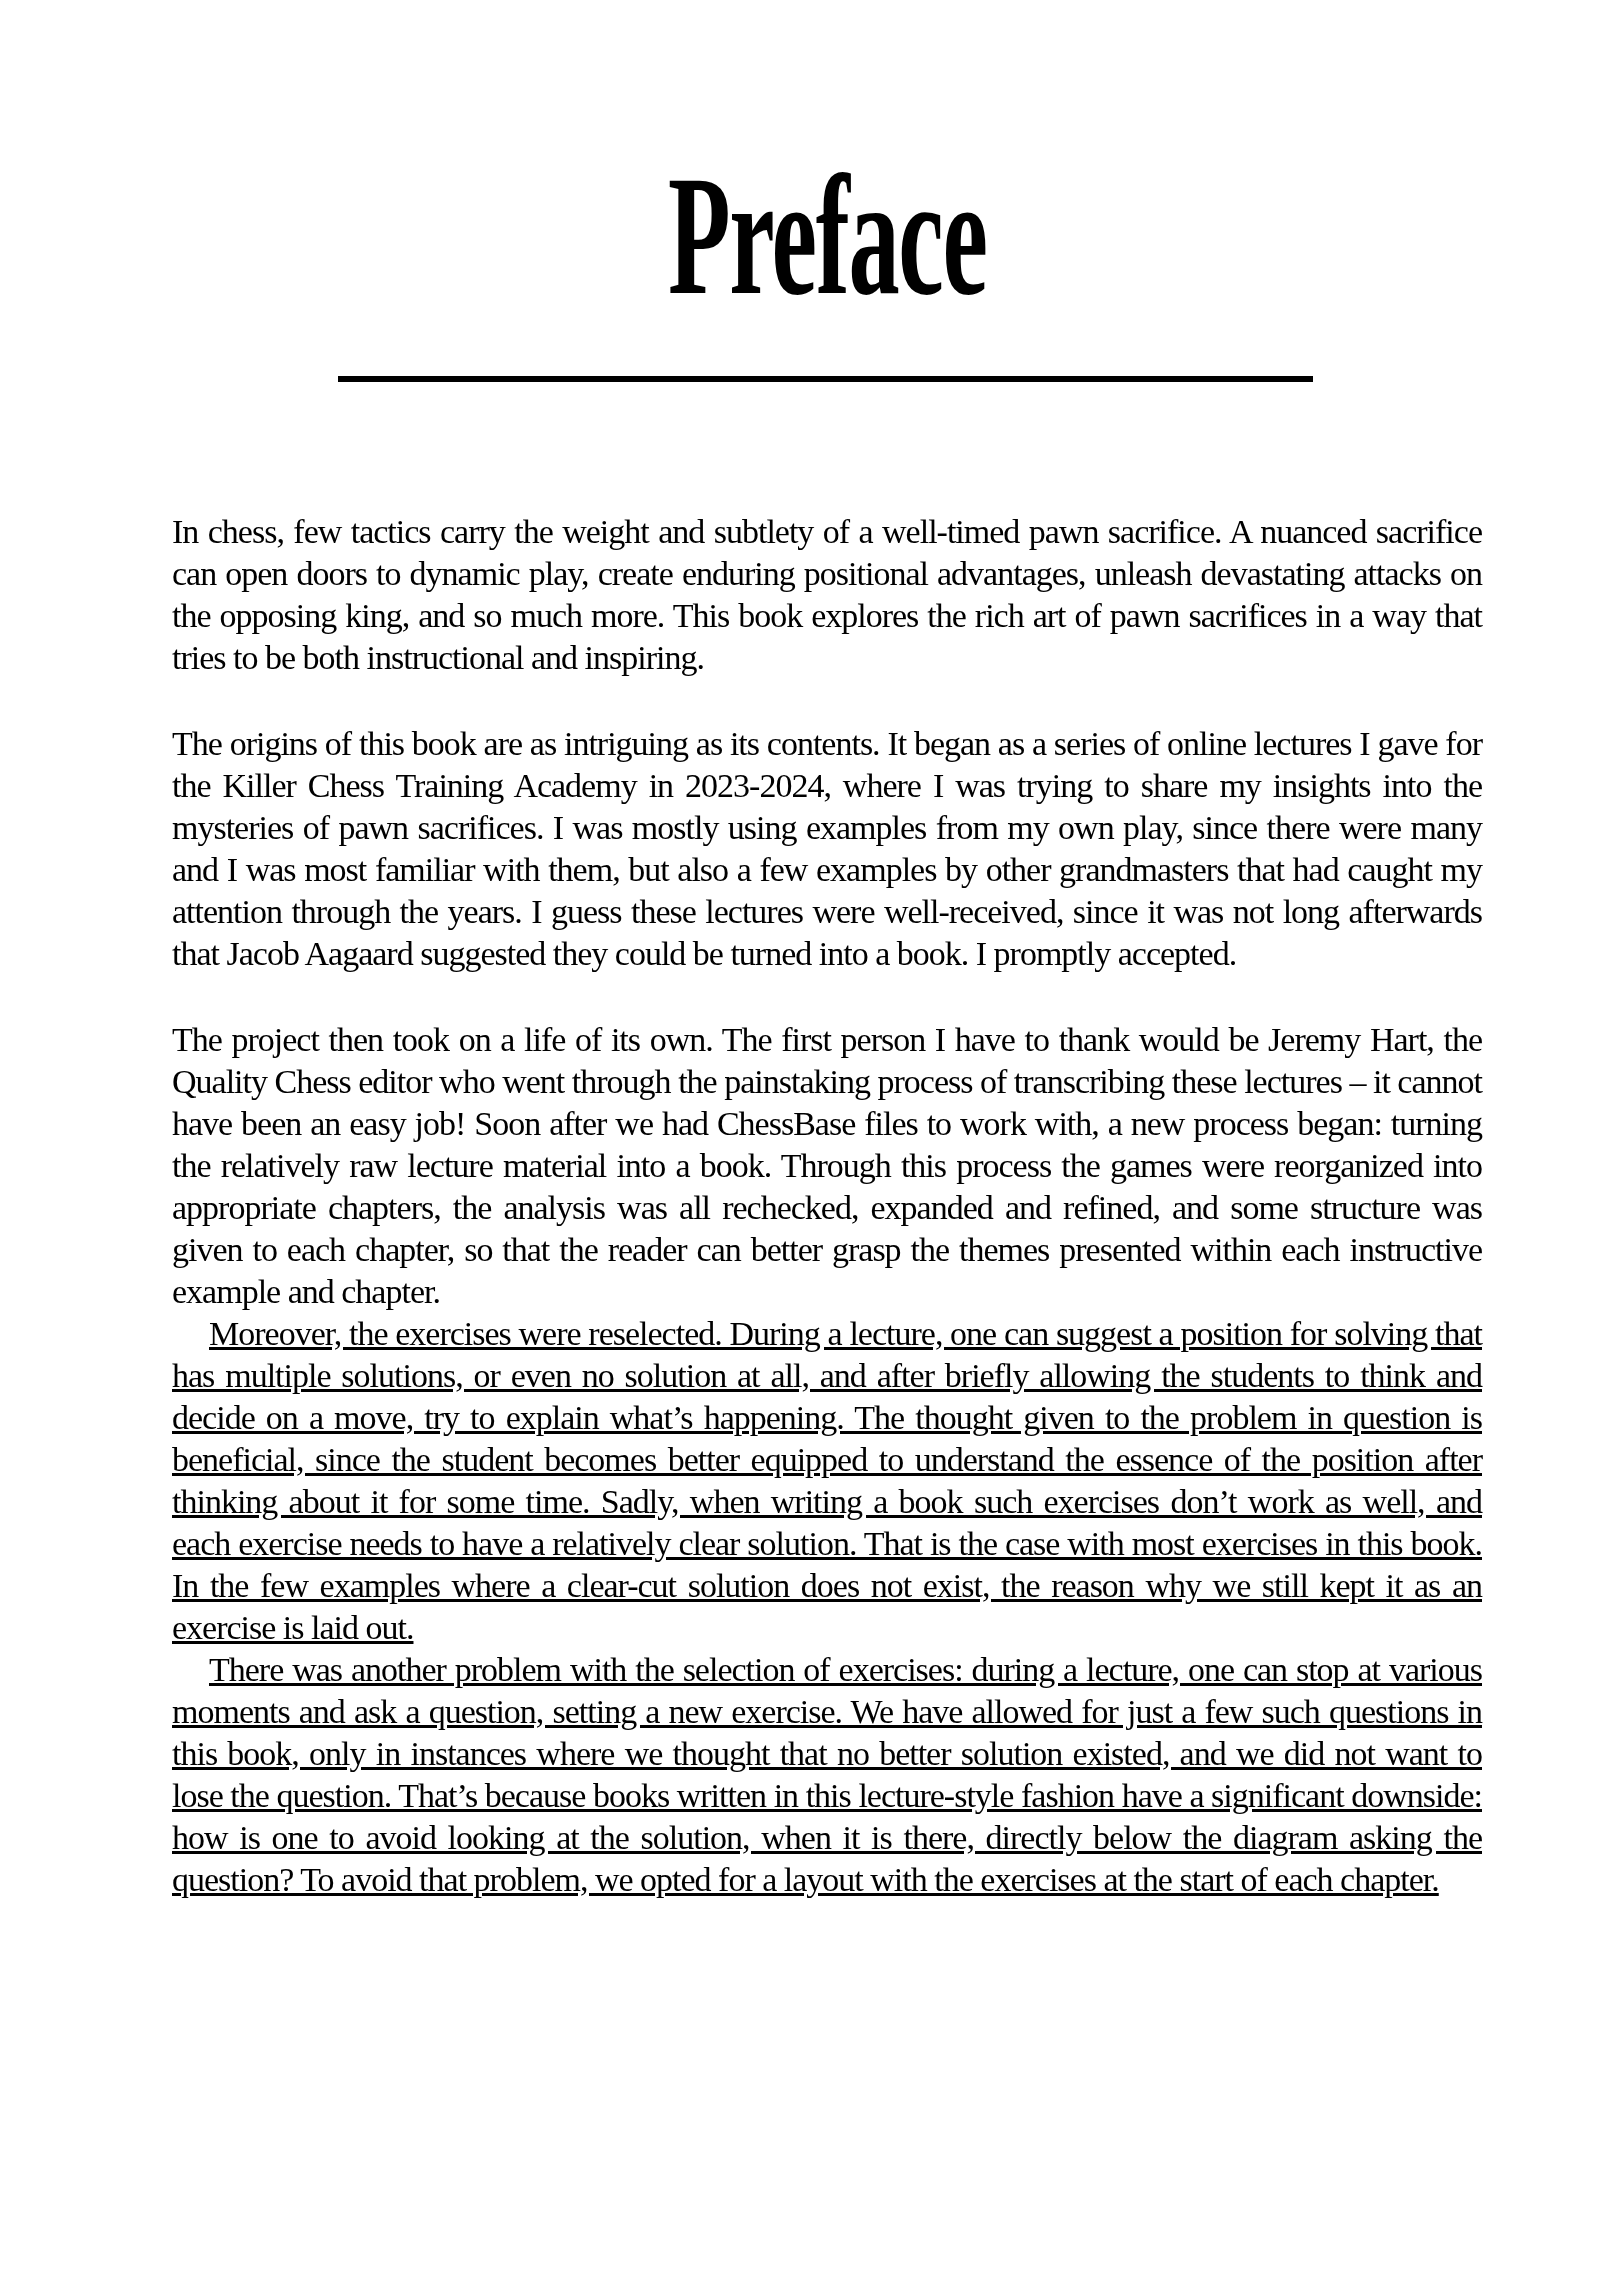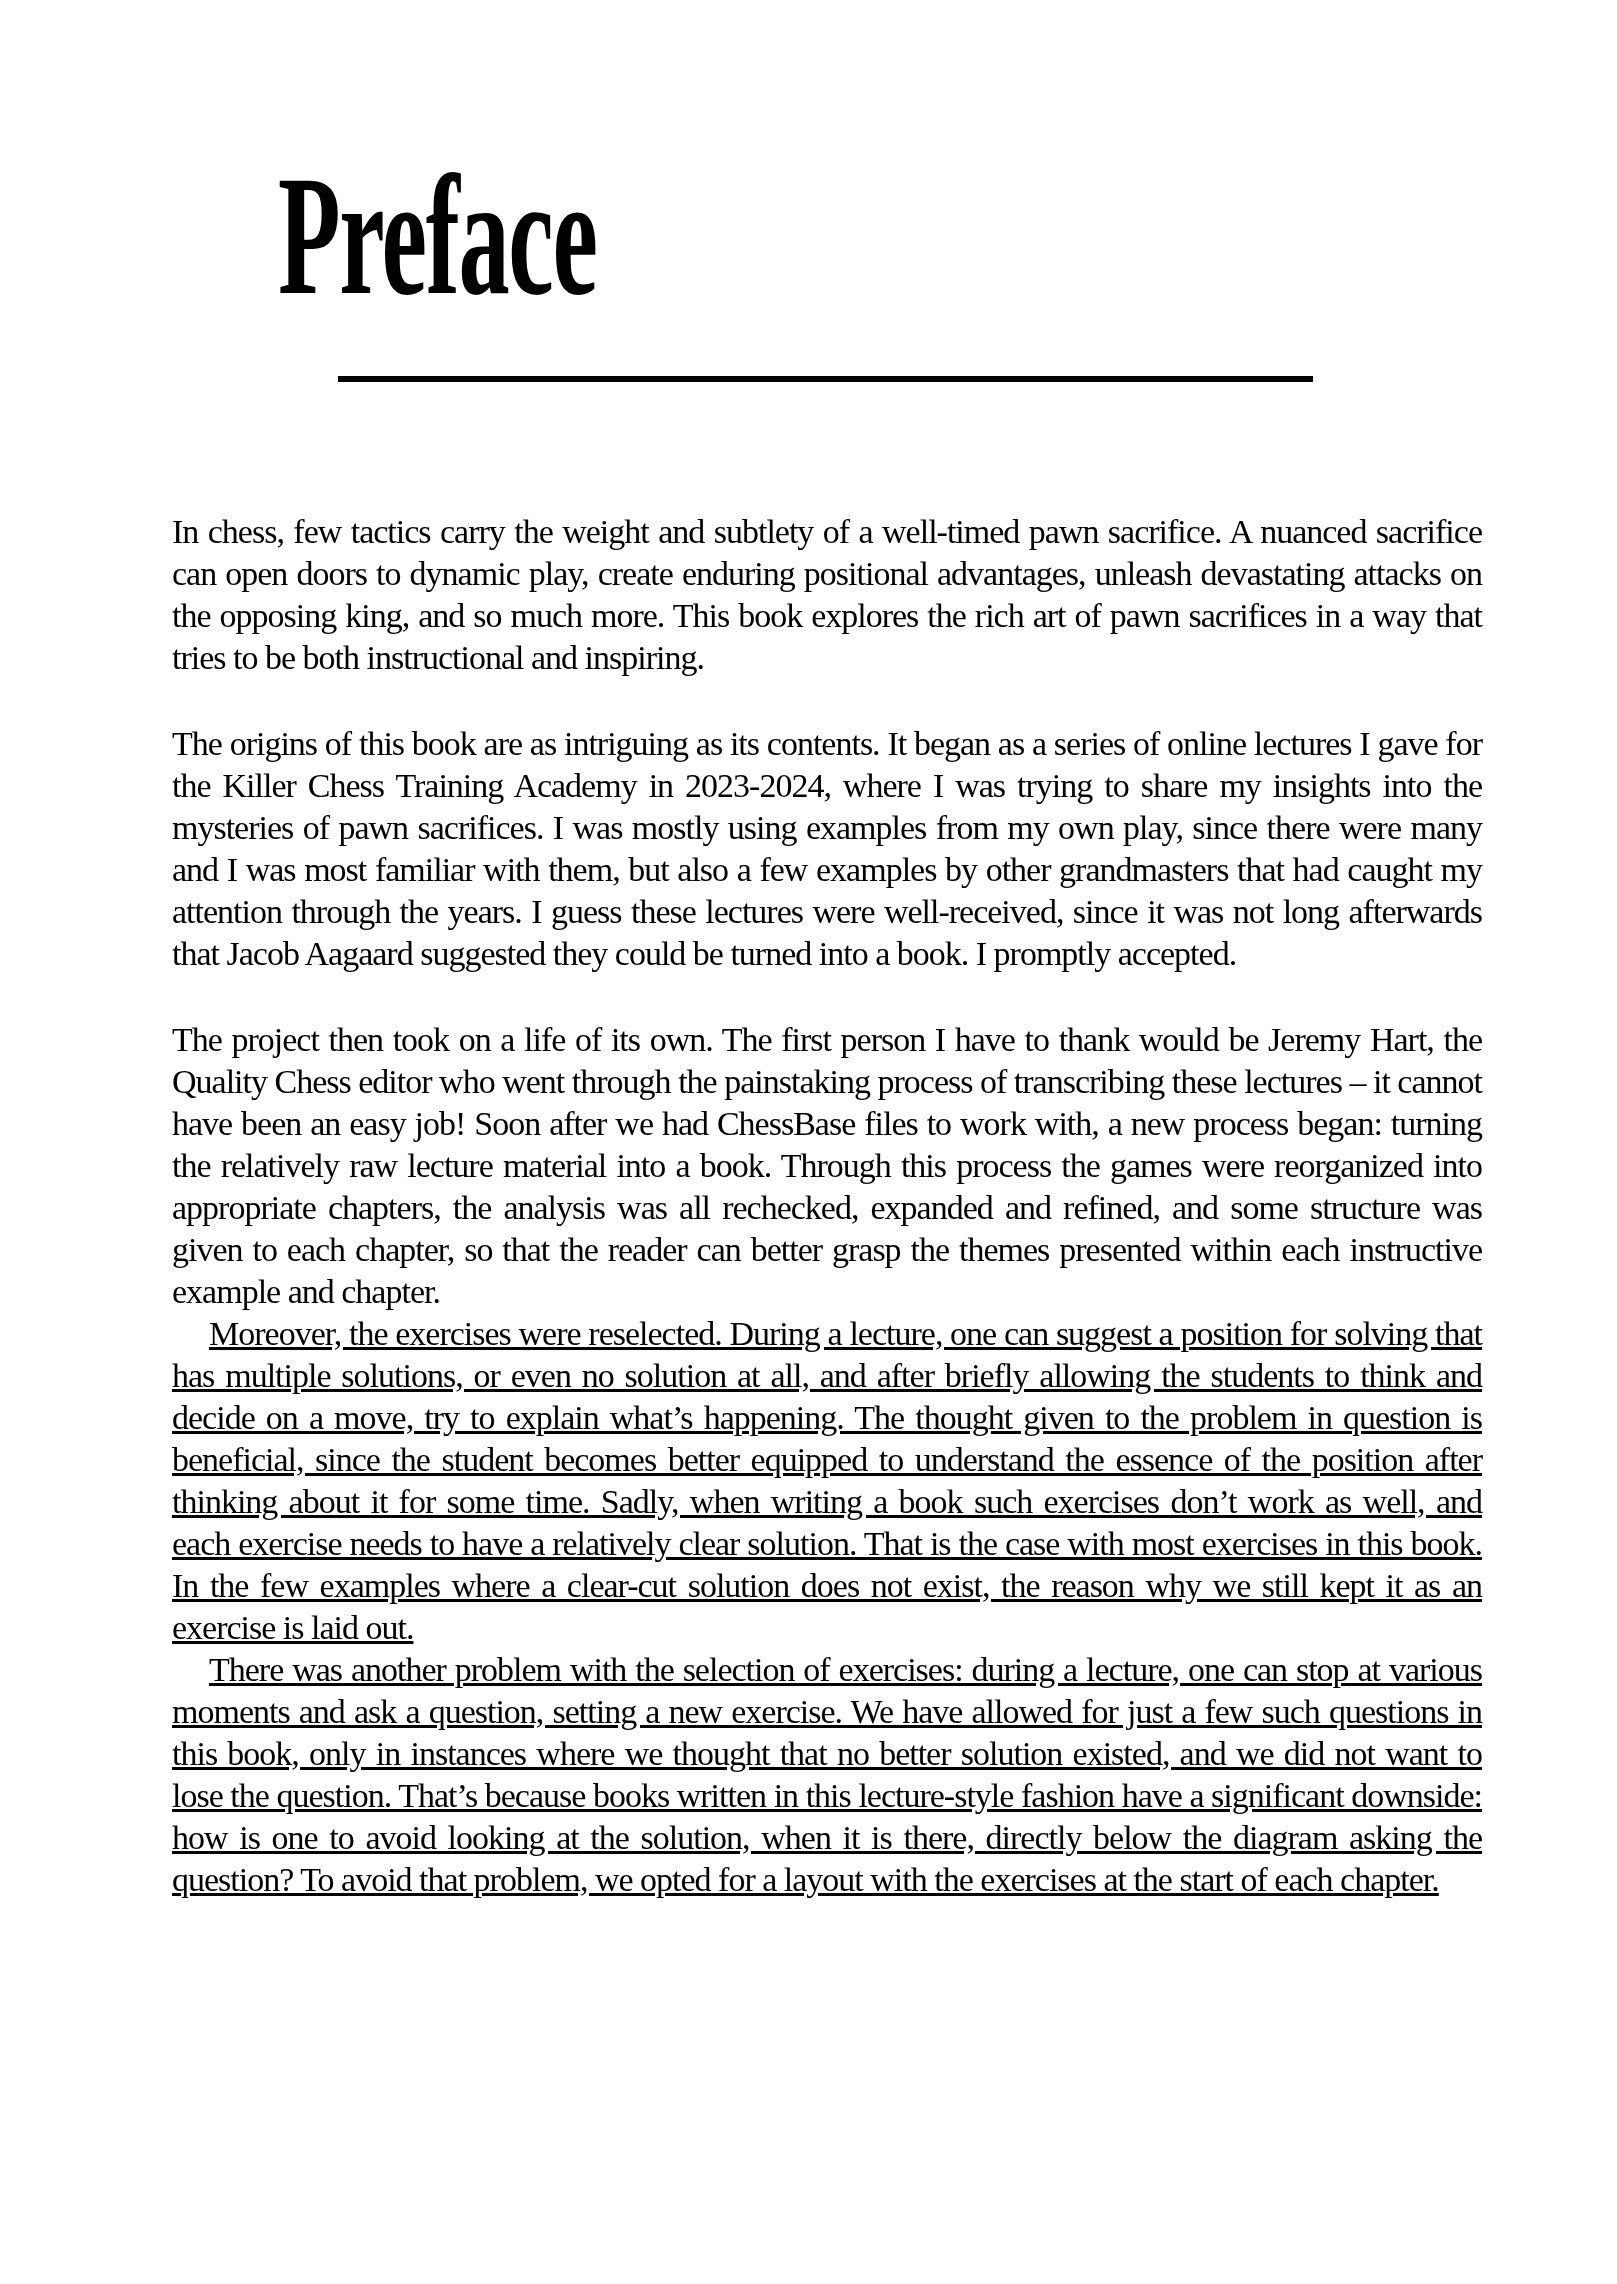--- a/index.html
+++ b/index.html
@@ -14,21 +14,21 @@
     background: #ffffff;
     color: #000000;
     font-family: "Liberation Serif", serif;
     overflow: hidden;
   }
   .title-wrap {
     position: absolute;
     top: 150px;
     left: 172px;
     width: 1310px;
-    text-align: left;
+    text-align: center;
   }
   .page-title {
     margin: 0;
     display: inline-block;
     font-size: 171px;
     line-height: 1.0;
     font-weight: bold;
     letter-spacing: -2.4px;
     transform: scaleX(0.60);
     transform-origin: 50% 50%;

